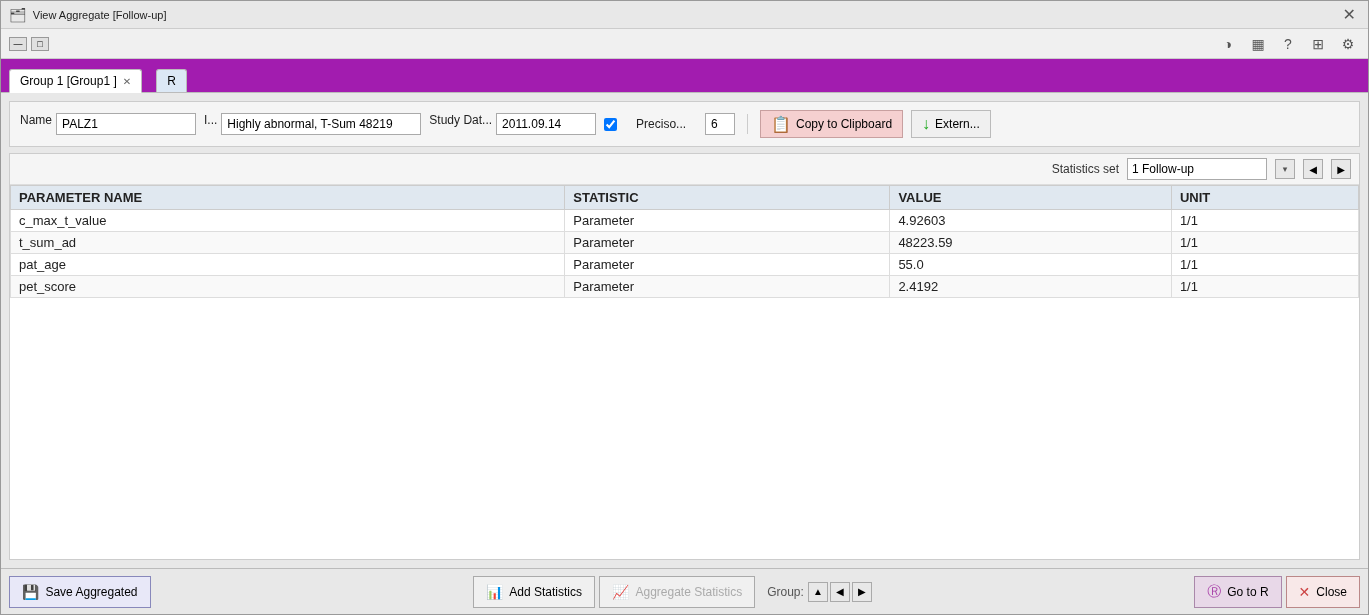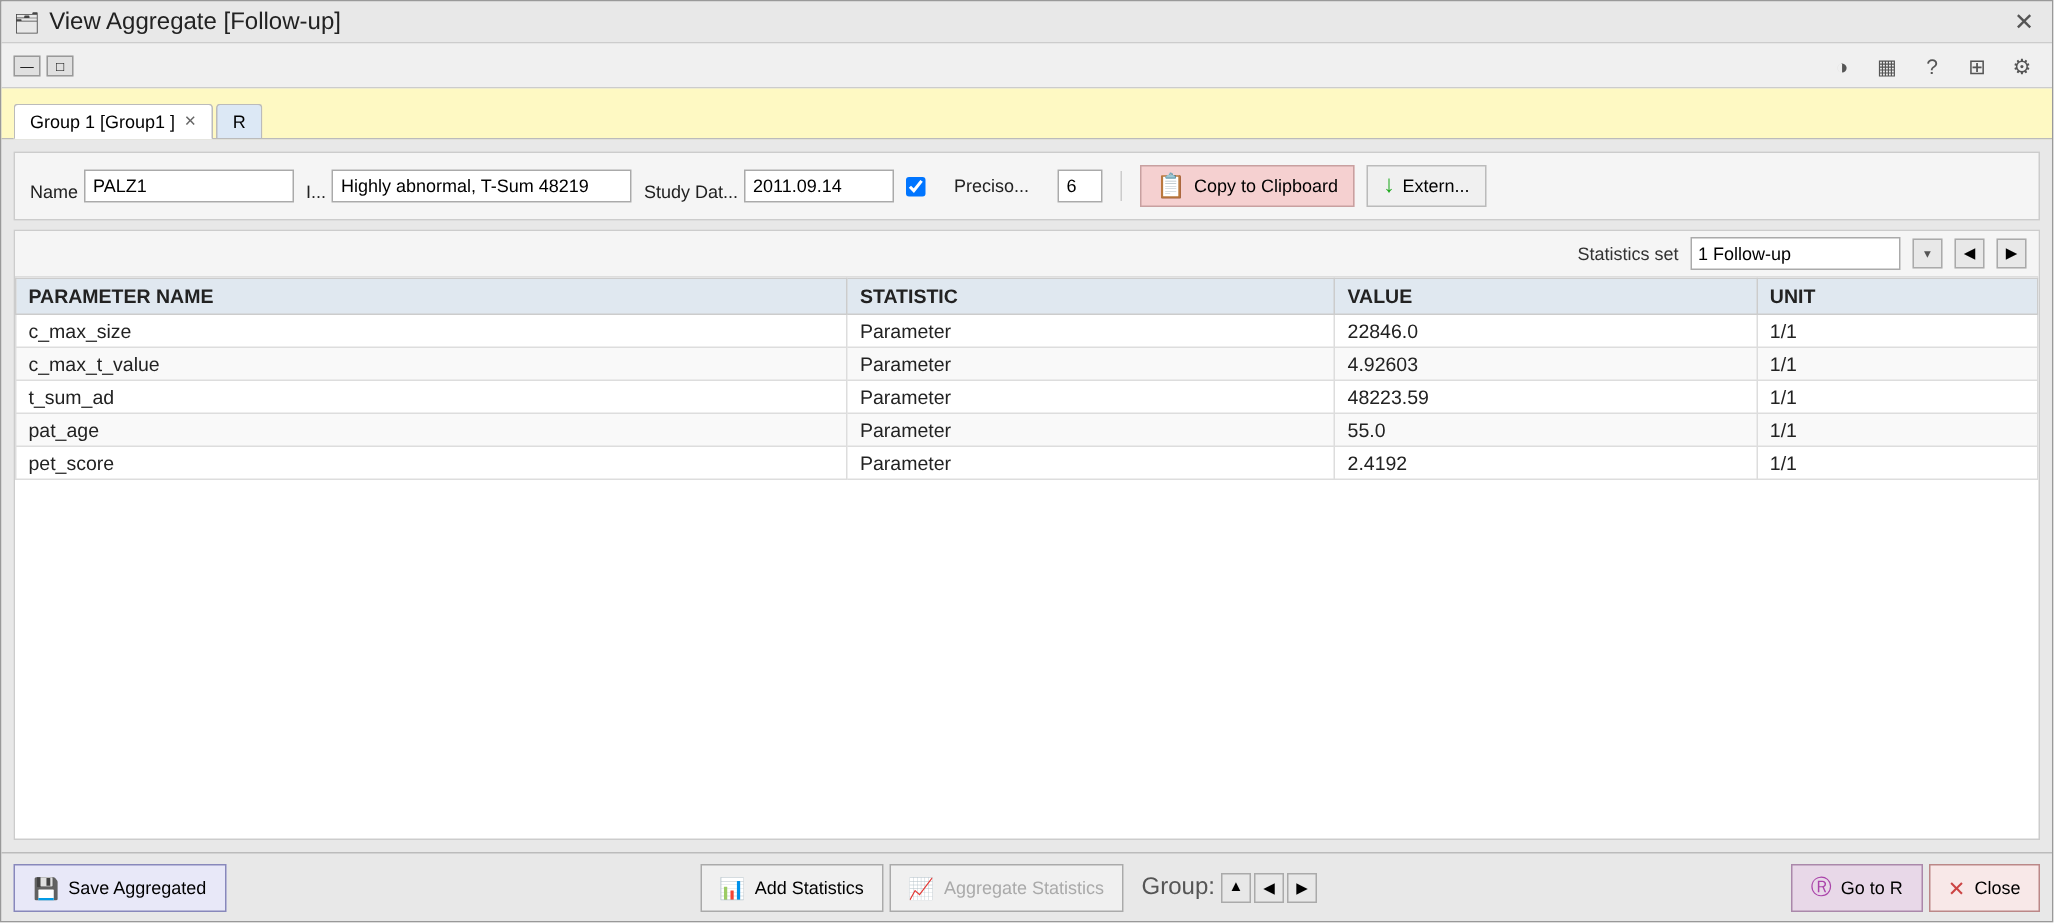--- a/index.html
+++ b/index.html
@@ -31,21 +31,21 @@
     .title-bar-left {
       display: flex;
       align-items: center;
       gap: 6px;
     }
     .title-icon {
       font-size: 14px;
       color: #444;
     }
     .title-text {
-      font-size: 16px;
+      font-size: 11px;
       color: #222;
       font-weight: normal;
     }
     .title-close {
       font-size: 16px;
       cursor: pointer;
       color: #555;
       background: none;
       border: none;
       padding: 0 4px;
@@ -85,24 +85,24 @@
       border: none;
       background: none;
       cursor: pointer;
       display: flex;
       align-items: center;
       justify-content: center;
       font-size: 14px;
       color: #555;
     }
     .tabs-bar {
-      background: #fef9c3;
+      background: #a21caf;
       padding: 4px 8px 0 8px;
       display: flex;
-      gap: 2px;
+      gap: 14px;
       border-bottom: 1px solid #bbb;
       height: 34px;
       align-items: flex-end;
     }
     .tab {
       padding: 4px 10px;
       border: 1px solid #bbb;
       border-bottom: none;
       background: #dce8f5;
       cursor: pointer;
@@ -135,21 +135,21 @@
       background: #f5f5f5;
       border: 1px solid #ccc;
       padding: 8px 10px;
       display: flex;
       align-items: center;
       gap: 8px;
       flex-wrap: wrap;
     }
     .form-field {
       display: flex;
-      align-items: flex-end;
+      align-items: flex-start;
       gap: 4px;
     }
     .form-label {
       font-size: 12px;
       color: #222;
       white-space: nowrap;
     }
     .form-input {
       border: 1px solid #aaa;
       padding: 2px 5px;
@@ -293,21 +293,21 @@
       border-color: #bb8888;
     }
     .bottom-btn.disabled-btn {
       color: #aaa;
       cursor: default;
     }
     .separator {
       flex: 1;
     }
     .group-label {
-      font-size: 16px;
+      font-size: 12px;
       color: #555;
       margin-left: 8px;
     }
     .group-nav {
       display: flex;
       align-items: center;
       gap: 2px;
     }
     .icon-clipboard { color: #4466aa; font-size: 16px; }
     .icon-extern { color: #22aa22; font-size: 16px; }
@@ -410,26 +410,20 @@
           <thead>
             <tr>
               <th>PARAMETER NAME</th>
               <th>STATISTIC</th>
               <th>VALUE</th>
               <th>UNIT</th>
             </tr>
           </thead>
           <tbody id="table-body">
 
-          <tr>
-      <td>c_max_size</td>
-      <td>Parameter</td>
-      <td>22846.0</td>
-      <td class="link-cell">1/1</td>
-    </tr>
               <tr>
       <td>c_max_t_value</td>
       <td>Parameter</td>
       <td>4.92603</td>
       <td class="link-cell">1/1</td>
     </tr>
               <tr>
       <td>t_sum_ad</td>
       <td>Parameter</td>
       <td>48223.59</td>

